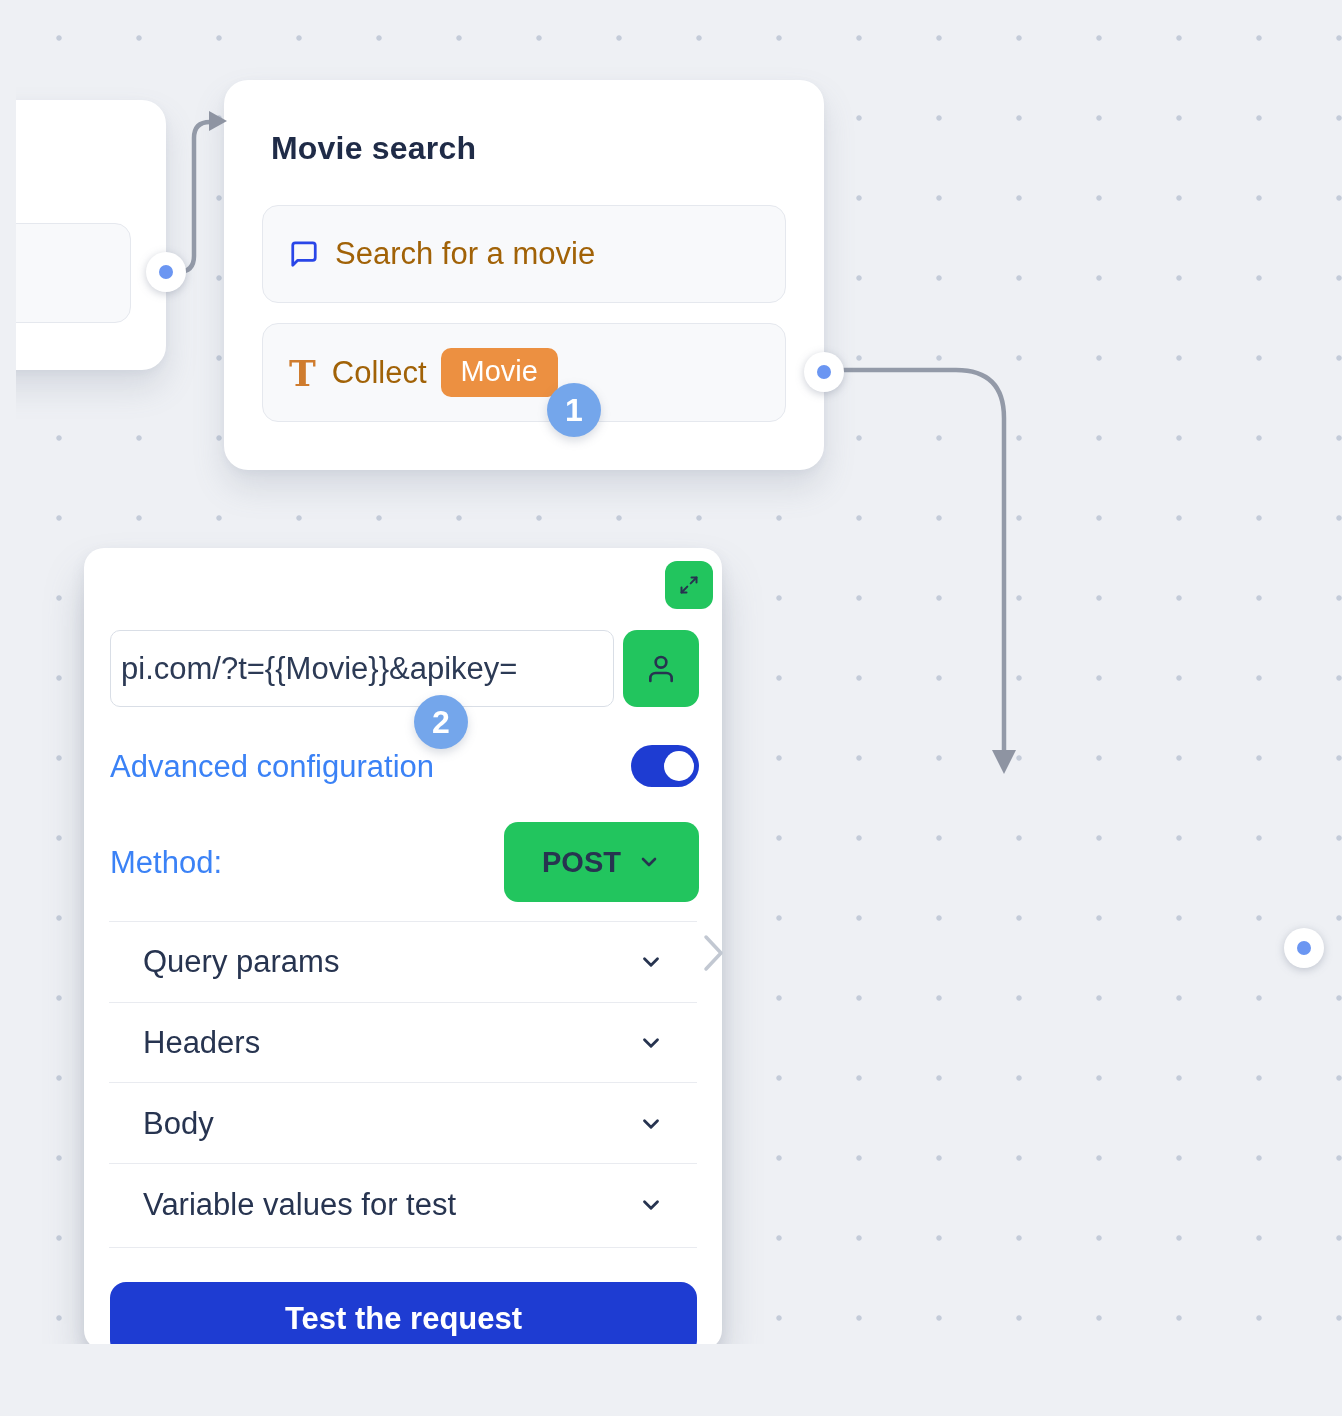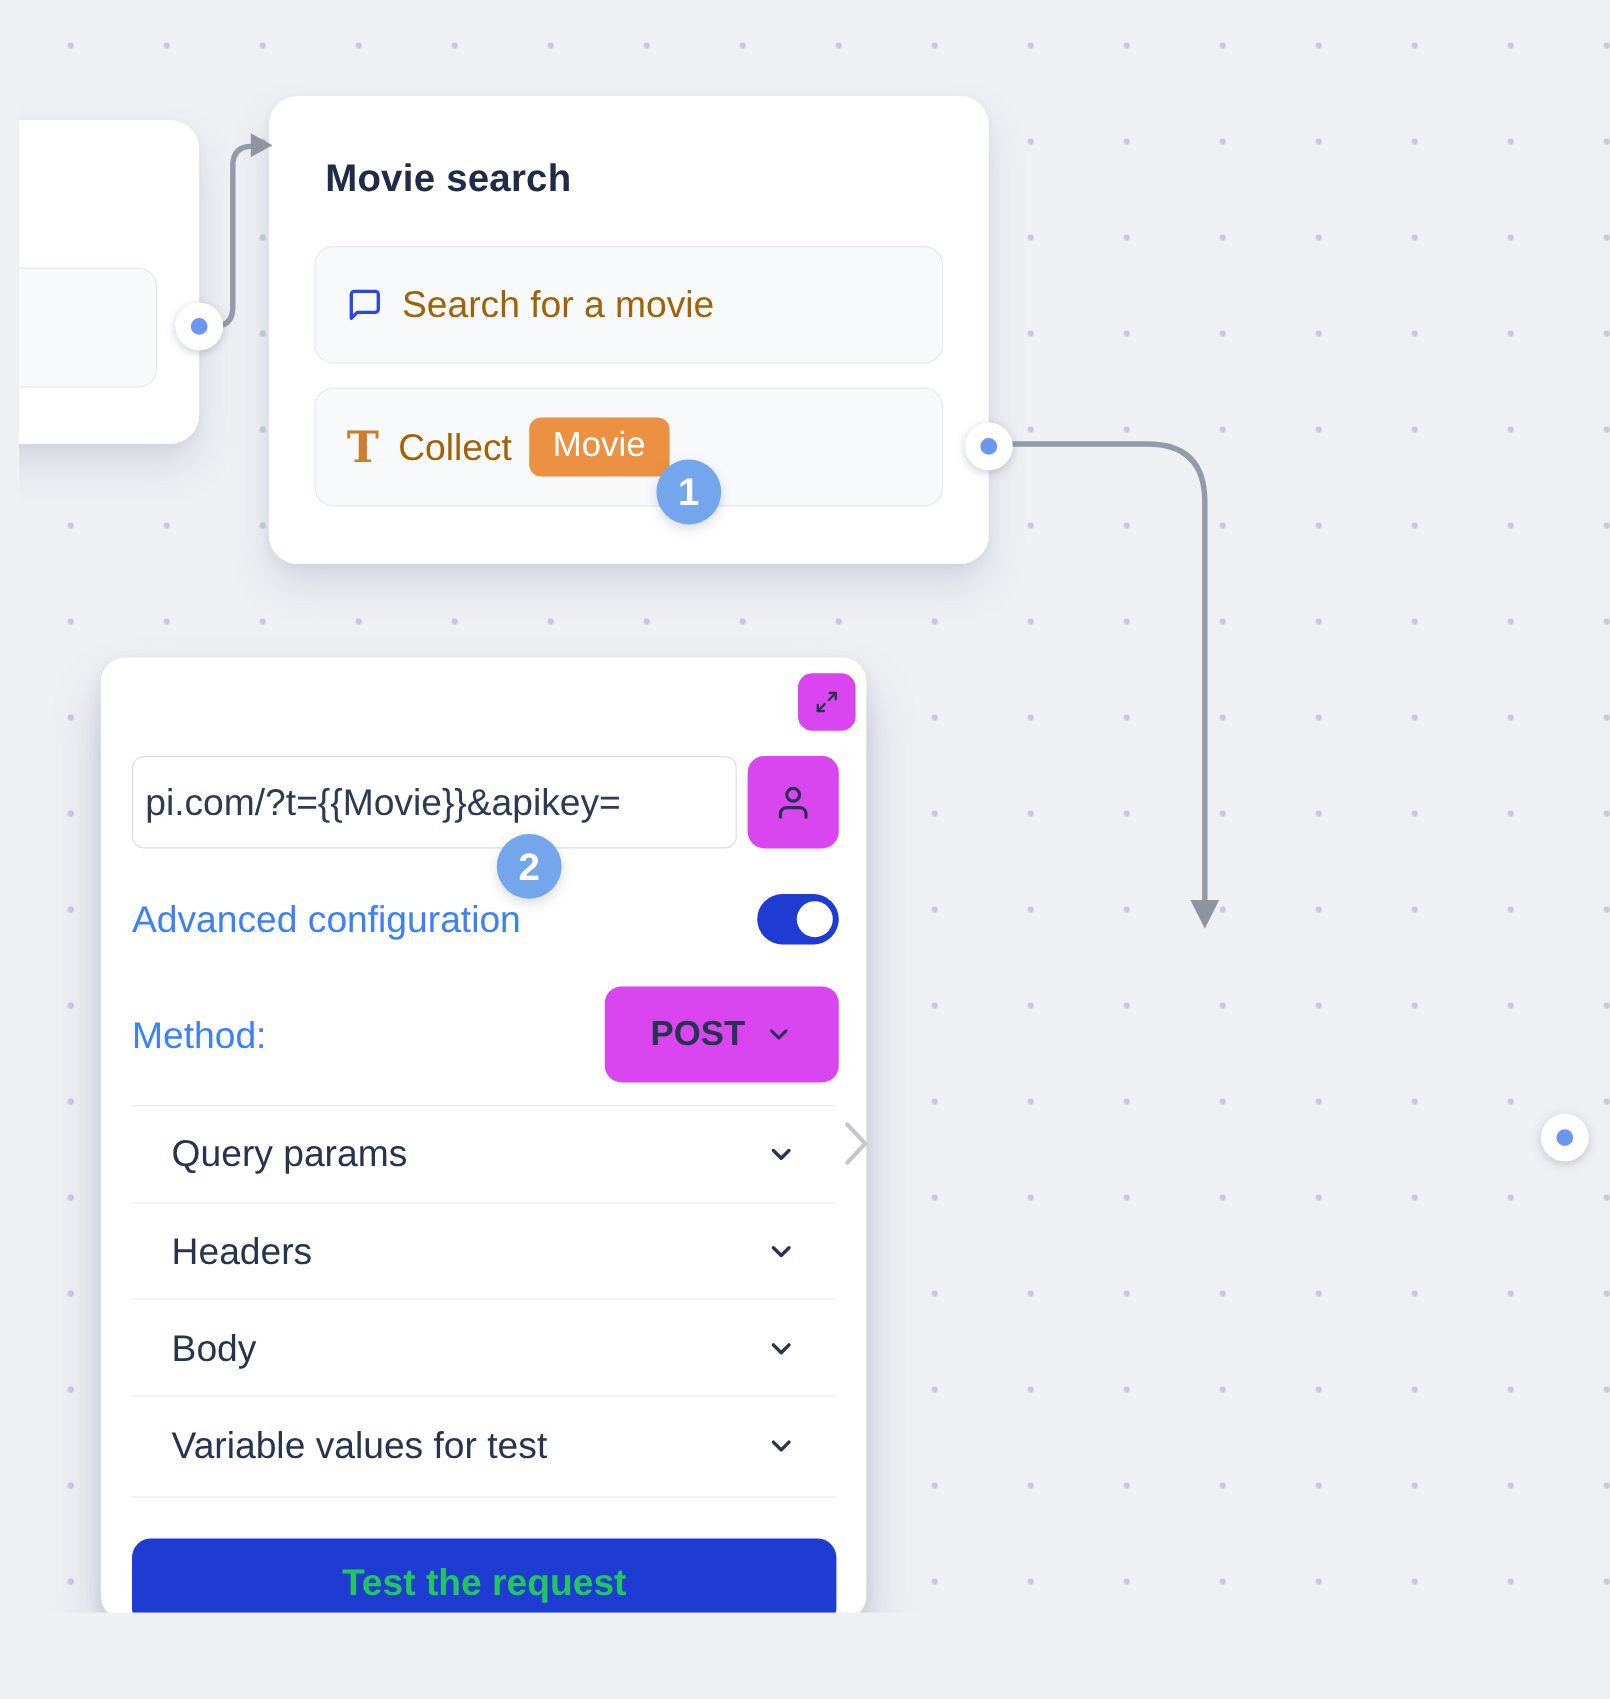--- a/index.html
+++ b/index.html
@@ -38,40 +38,40 @@
   
   .step-badge{position:absolute;width:54px;height:54px;border-radius:50%;background:#74a6eb;
         color:#fff;font-size:32px;font-weight:700;display:flex;align-items:center;justify-content:center;
         z-index:6;box-shadow:0 4px 10px rgba(105,115,138,.25);}
   
   #panel{
     position:absolute;left:68px;top:548px;width:638px;height:802px;background:#fff;border-radius:20px;
     box-shadow:0 26px 44px -6px rgba(100,110,132,.38),0 6px 14px rgba(100,110,132,.12);
     z-index:3;overflow:hidden;
   }
-  .gray-btn{position:absolute;background:#d946ef;border:none;display:flex;align-items:center;justify-content:center;color:#273450;cursor:pointer;}
+  .gray-btn{position:absolute;background:#22c55e;border:none;display:flex;align-items:center;justify-content:center;color:#273450;cursor:pointer;}
   #expand-btn{left:581px;top:13px;width:48px;height:48px;border-radius:12px;}
   #url-input{
     position:absolute;left:26px;top:82px;width:504px;height:77px;border:1.5px solid #d9dee6;border-radius:10px;
     font-size:31px;color:#2c3a55;padding:0 14px 0 10px;background:#fff;outline:none;
   }
   #person-btn{left:539px;top:82px;width:76px;height:77px;border-radius:14px;}
   .panel-label{position:absolute;left:26px;color:#3b82f6;font-size:31px;white-space:nowrap;}
   
   #adv-toggle{position:absolute;left:547px;top:197px;width:68px;height:42px;border-radius:21px;background:#1e3cd2;cursor:pointer;}
   #adv-toggle .knob{position:absolute;right:5px;top:6px;width:30px;height:30px;border-radius:50%;background:#fff;}
   #method-btn{left:420px;top:274px;width:195px;height:80px;border-radius:14px;}
   #method-btn .method-value{font-size:29px;font-weight:700;color:#273450;margin-right:16px;}
   .divider{position:absolute;left:25px;width:588px;height:0;border-top:1.5px solid #e9ebf0;}
   .section-row{position:absolute;left:0;width:638px;height:80px;cursor:pointer;}
   .section-label{position:absolute;left:59px;top:50%;transform:translateY(-50%);font-size:31px;color:#273450;white-space:nowrap;}
   .section-chevron{position:absolute;left:554px;top:50%;transform:translateY(-50%);color:#273450;}
   #test-btn{
     position:absolute;left:26px;top:734px;width:587px;height:74px;border:none;border-radius:16px;
-    background:#1e3cd2;color:#22c55e;font-size:31px;font-weight:700;cursor:pointer;
+    background:#1e3cd2;color:#ffffff;font-size:31px;font-weight:700;cursor:pointer;
   }
   .omdb-chevron{position:absolute;z-index:4;pointer-events:none;}
 </style>
 </head>
 <body>
 
 <div id="canvas">
 
   <div class="card" style="left:-451px;top:100px;width:601px;height:270px;">
     <div class="item-box" style="left:38px;top:123px;width:528px;height:100px;"></div>

